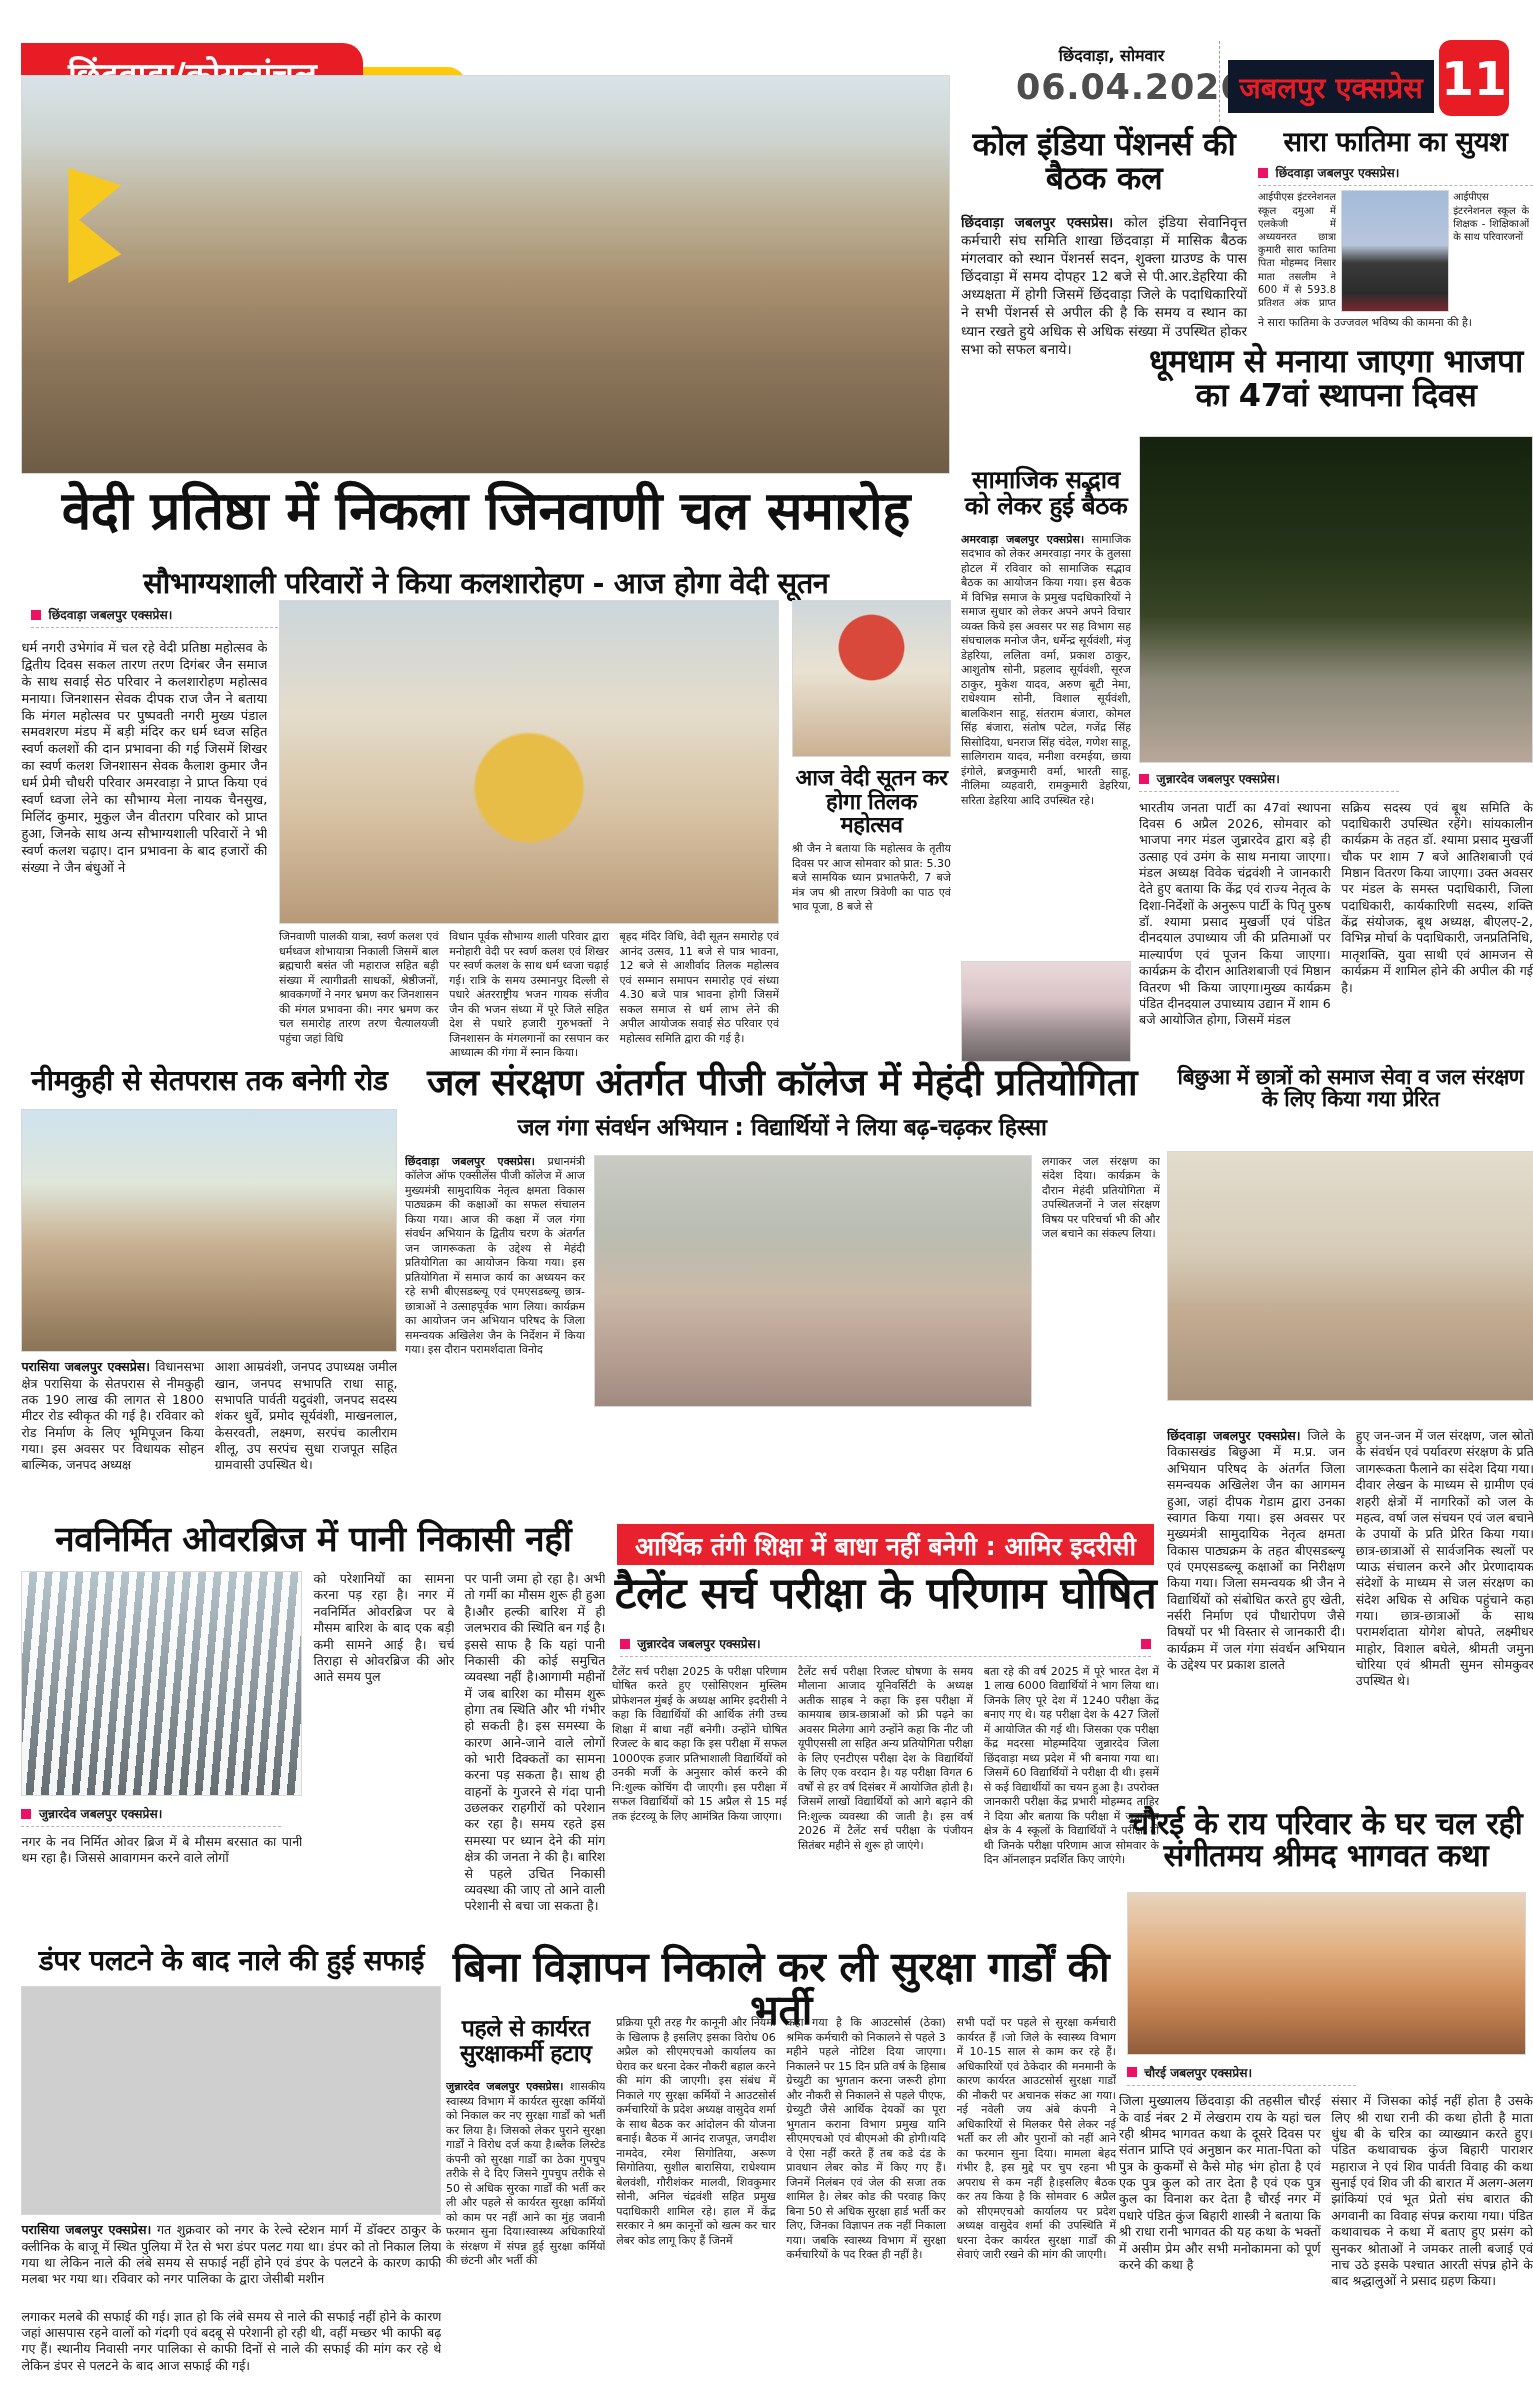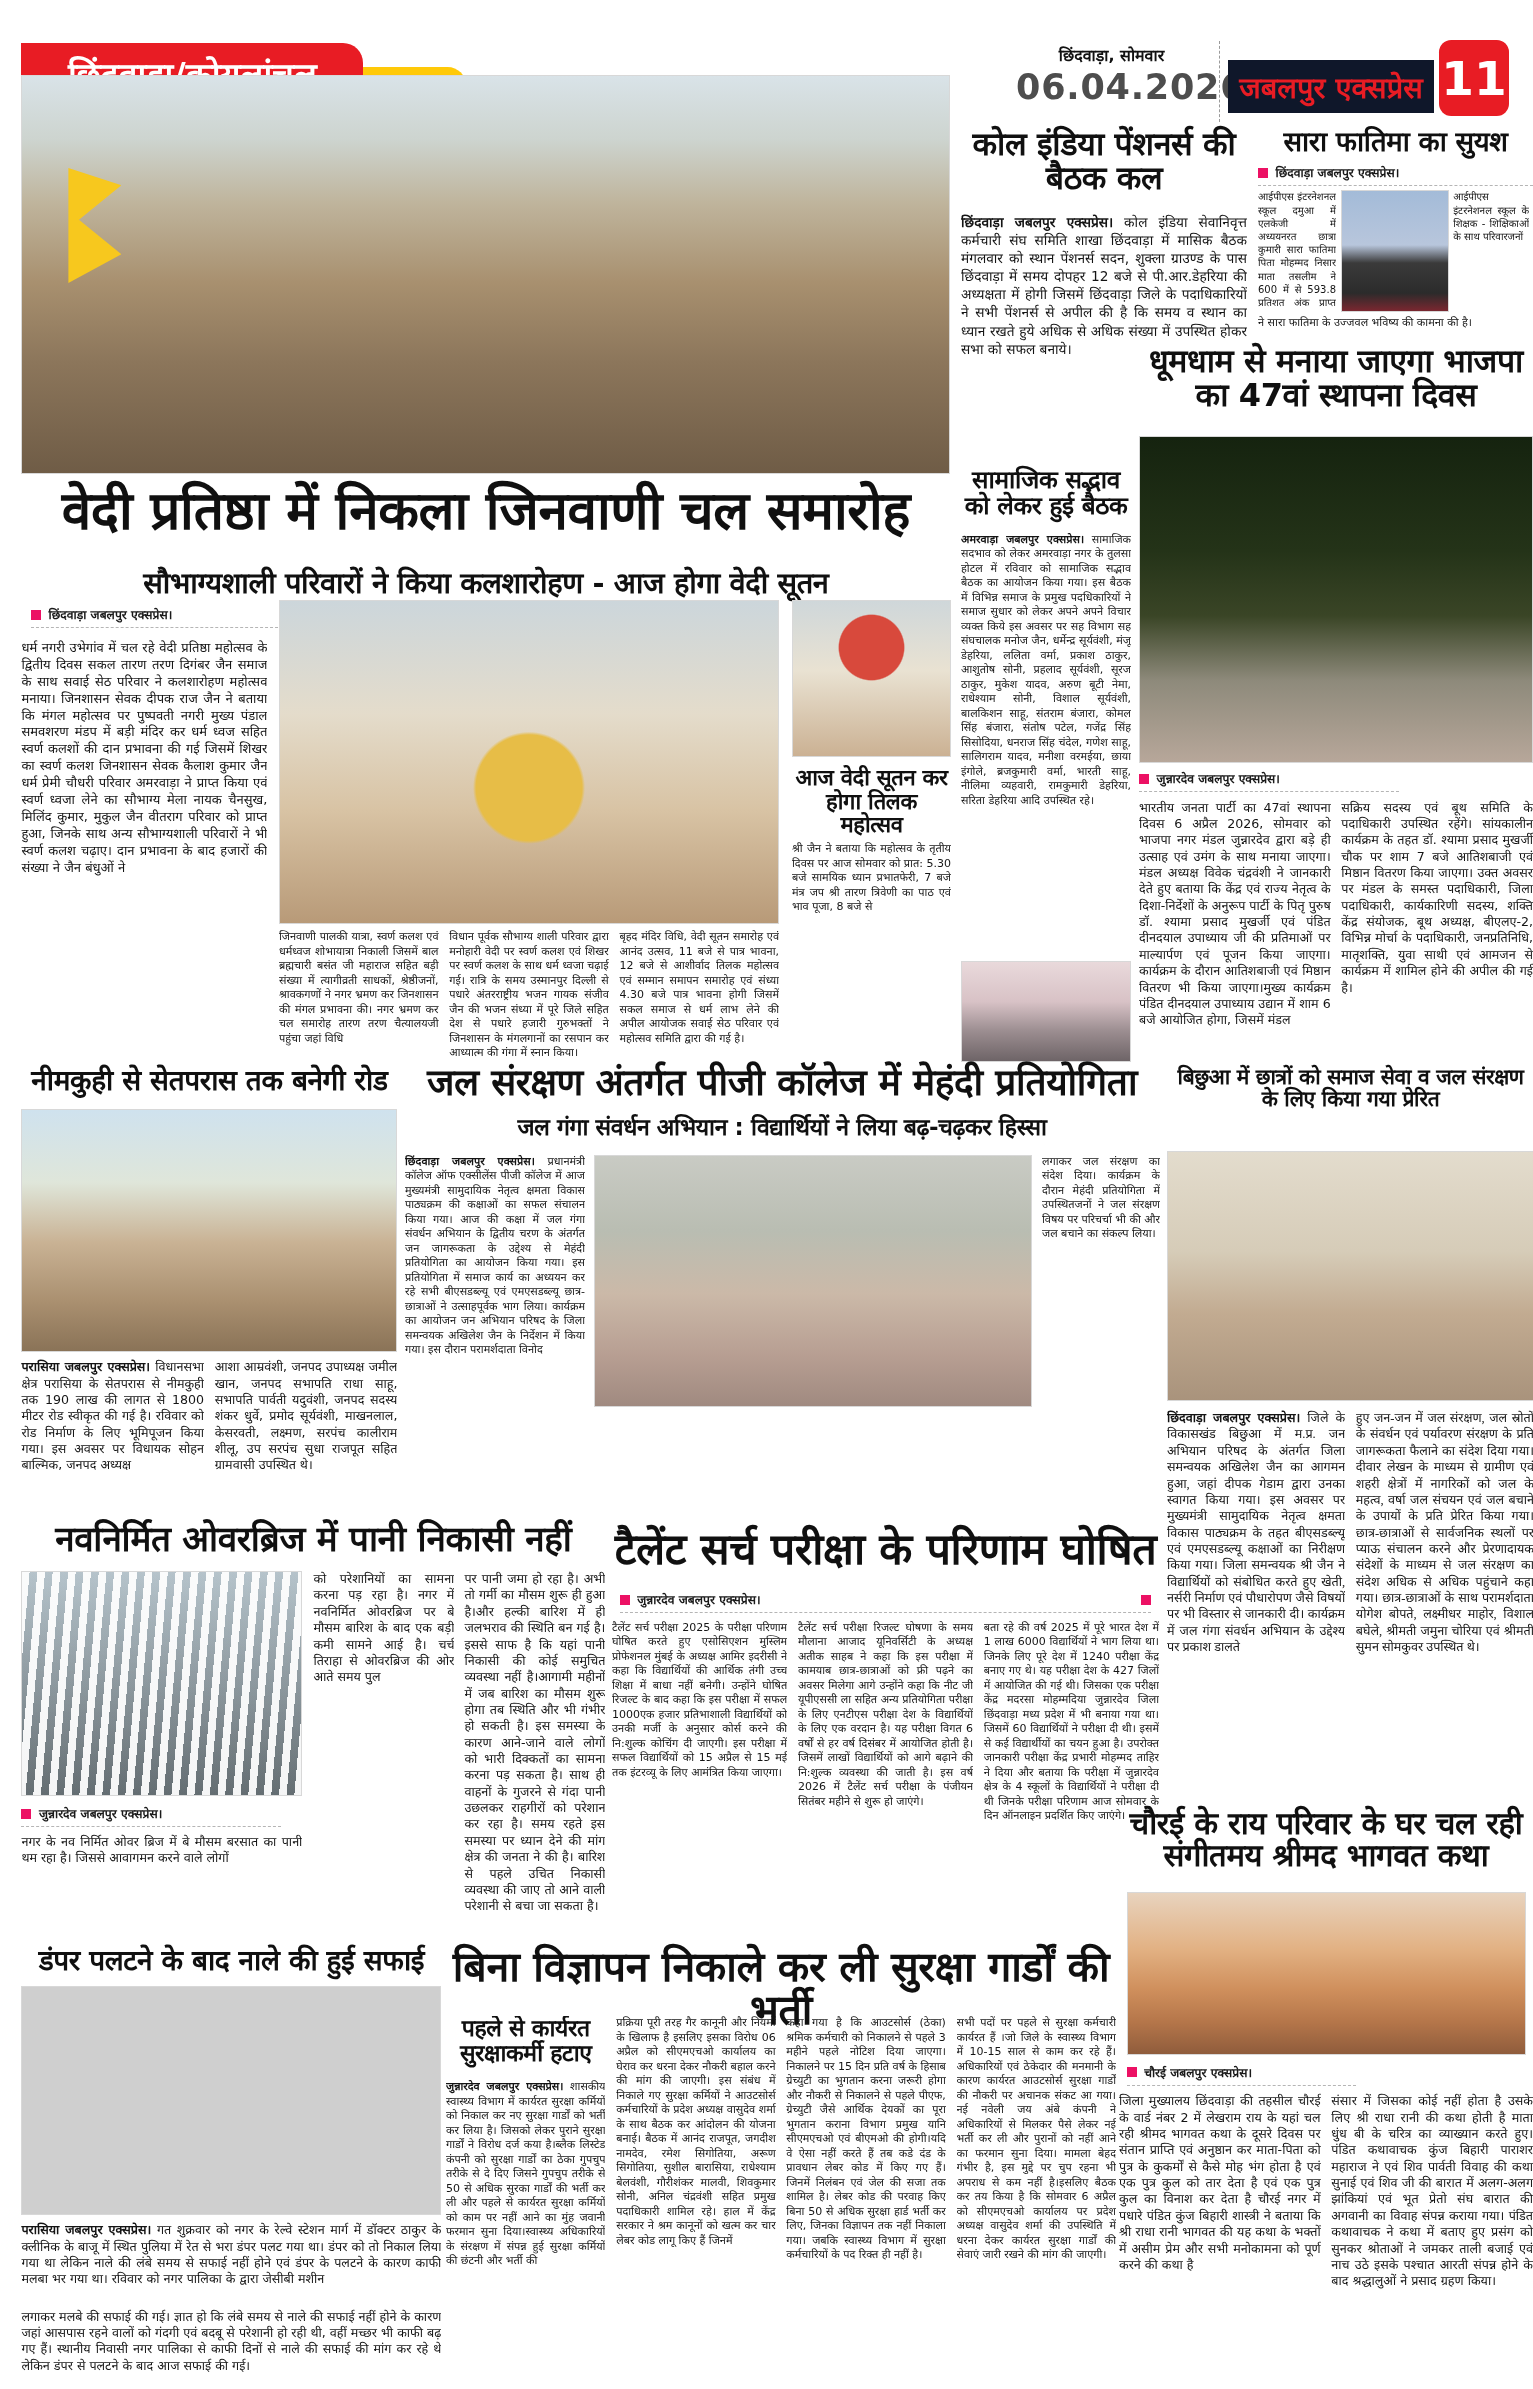--- a/index.html
+++ b/index.html
@@ -134,21 +134,21 @@
         <span>प्रधानमंत्री कॉलेज ऑफ एक्सीलेंस पीजी कॉलेज में आज मुख्यमंत्री सामुदायिक नेतृत्व क्षमता विकास पाठ्यक्रम की कक्षाओं का सफल संचालन किया गया। आज की कक्षा में जल गंगा संवर्धन अभियान के द्वितीय चरण के अंतर्गत जन जागरूकता के उद्देश्य से मेहंदी प्रतियोगिता का आयोजन किया गया। इस प्रतियोगिता में समाज कार्य का अध्ययन कर रहे सभी बीएसडब्ल्यू एवं एमएसडब्ल्यू छात्र-छात्राओं ने उत्साहपूर्वक भाग लिया। कार्यक्रम का आयोजन जन अभियान परिषद के जिला समन्वयक अखिलेश जैन के निर्देशन में किया गया। इस दौरान परामर्शदाता विनोद</span>
       </p>
       <div class="abs ph" style="left:189px;top:0;width:438px;height:252px;background:linear-gradient(180deg,#c9cbc4 0%,#b9bdb2 30%,#cbb9a8 55%,#b79e92 80%,#a08a80 100%);"></div>
       <div class="abs body-sm" style="left:637px;top:0;width:118px;height:360px;">लगाकर जल संरक्षण का संदेश दिया। कार्यक्रम के दौरान मेहंदी प्रतियोगिता में उपस्थितजनों ने जल संरक्षण विषय पर परिचर्चा भी की और जल बचाने का संकल्प लिया।</div>
     </div>
   </div>
 
   <div class="abs" style="left:1167px;top:1066px;width:367px;height:733px;">
     <div class="hl" style="font-size:21px;height:79px;">बिछुआ में छात्रों को समाज सेवा व जल संरक्षण के लिए किया गया प्रेरित</div>
     <div class="ph" style="width:367px;height:250px;margin-top:6.1px;background:linear-gradient(180deg,#e3dccd 0%,#d6ccb8 40%,#c2ab91 65%,#a9937c 100%);"></div>
-    <div class="cols" style="margin-top:9px;height:382px;font-family:Liberation Serif, serif;">
+    <div class="cols" style="margin-top:27px;height:382px;">
       <p class="col body-txt" style="margin:0;">
         <span class="lead-in">छिंदवाड़ा जबलपुर एक्सप्रेस।</span>
         <span>जिले के विकासखंड बिछुआ में म.प्र. जन अभियान परिषद के अंतर्गत जिला समन्वयक अखिलेश जैन का आगमन हुआ, जहां दीपक गेडाम द्वारा उनका स्वागत किया गया। इस अवसर पर मुख्यमंत्री सामुदायिक नेतृत्व क्षमता विकास पाठ्यक्रम के तहत बीएसडब्ल्यू एवं एमएसडब्ल्यू कक्षाओं का निरीक्षण किया गया। जिला समन्वयक श्री जैन ने विद्यार्थियों को संबोधित करते हुए खेती, नर्सरी निर्माण एवं पौधारोपण जैसे विषयों पर भी विस्तार से जानकारी दी। कार्यक्रम में जल गंगा संवर्धन अभियान के उद्देश्य पर प्रकाश डालते</span>
       </p>
       <div class="col body-txt">हुए जन-जन में जल संरक्षण, जल स्रोतों के संवर्धन एवं पर्यावरण संरक्षण के प्रति जागरूकता फैलाने का संदेश दिया गया। दीवार लेखन के माध्यम से ग्रामीण एवं शहरी क्षेत्रों में नागरिकों को जल के महत्व, वर्षा जल संचयन एवं जल बचाने के उपायों के प्रति प्रेरित किया गया। छात्र-छात्राओं से सार्वजनिक स्थलों पर प्याऊ संचालन करने और प्रेरणादायक संदेशों के माध्यम से जल संरक्षण का संदेश अधिक से अधिक पहुंचाने कहा गया। छात्र-छात्राओं के साथ परामर्शदाता योगेश बोपते, लक्ष्मीधर माहोर, विशाल बघेले, श्रीमती जमुना चोरिया एवं श्रीमती सुमन सोमकुवर उपस्थित थे।</div>
     </div>
   </div>
 
   <div class="abs" style="left:21.4px;top:1521px;width:584px;height:418px;">
     <div class="hl" style="font-size:35px;height:44px;">नवनिर्मित ओवरब्रिज में पानी निकासी नहीं</div>
@@ -158,20 +158,23 @@
         <span class="sq"></span>
         <span>जुन्नारदेव जबलपुर एक्सप्रेस।</span>
       </div>
       <div class="abs body-txt" style="left:0;top:263px;width:281px;height:102px;">नगर के नव निर्मित ओवर ब्रिज में बे मौसम बरसात का पानी थम रहा है। जिससे आवागमन करने वाले लोगों</div>
       <div class="abs body-txt" style="left:292px;top:0;width:141px;height:365px;">को परेशानियों का सामना करना पड़ रहा है। नगर में नवनिर्मित ओवरब्रिज पर बे मौसम बारिश के बाद एक बड़ी कमी सामने आई है। चर्च तिराहा से ओवरब्रिज की ओर आते समय पुल</div>
       <div class="abs body-txt" style="left:443px;top:0;width:141px;height:365px;">पर पानी जमा हो रहा है। अभी तो गर्मी का मौसम शुरू ही हुआ है।और हल्की बारिश में ही जलभराव की स्थिति बन गई है। इससे साफ है कि यहां पानी निकासी की कोई समुचित व्यवस्था नहीं है।आगामी महीनों में जब बारिश का मौसम शुरू होगा तब स्थिति और भी गंभीर हो सकती है। इस समस्या के कारण आने-जाने वाले लोगों को भारी दिक्कतों का सामना करना पड़ सकता है। साथ ही वाहनों के गुजरने से गंदा पानी उछलकर राहगीरों को परेशान कर रहा है। समय रहते इस समस्या पर ध्यान देने की मांग क्षेत्र की जनता ने की है। बारिश से पहले उचित निकासी व्यवस्था की जाए तो आने वाली परेशानी से बचा जा सकता है।</div>
     </div>
   </div>
 
   <div class="abs" style="left:612px;top:1521px;width:547px;height:422px;">
+    <div class="red-strip" style="margin:3.1px 4.6px 0;height:41px;font-size:25px;">
+      <span>आर्थिक तंगी शिक्षा में बाधा नहीं बनेगी : आमिर इदरीसी</span>
+    </div>
     <div class="hl" style="font-size:43px;height:58px;margin-top:6.1px;">टैलेंट सर्च परीक्षा के परिणाम घोषित</div>
     <div class="byline-row" style="margin:6.1px 7.6px 0;width:auto;">
       <span class="sq"></span>
       <span style="flex:1;">जुन्नारदेव जबलपुर एक्सप्रेस।</span>
       <span class="sq"></span>
     </div>
     <div class="cols" style="margin-top:7.6px;height:289px;">
       <div class="col body-sm">टैलेंट सर्च परीक्षा 2025 के परीक्षा परिणाम घोषित करते हुए एसोसिएशन मुस्लिम प्रोफेशनल मुंबई के अध्यक्ष आमिर इदरीसी ने कहा कि विद्यार्थियों की आर्थिक तंगी उच्च शिक्षा में बाधा नहीं बनेगी। उन्होंने घोषित रिजल्ट के बाद कहा कि इस परीक्षा में सफल 1000एक हजार प्रतिभाशाली विद्यार्थियों को उनकी मर्जी के अनुसार कोर्स करने की नि:शुल्क कोचिंग दी जाएगी। इस परीक्षा में सफल विद्यार्थियों को 15 अप्रैल से 15 मई तक इंटरव्यू के लिए आमंत्रित किया जाएगा।</div>
       <div class="col body-sm">टैलेंट सर्च परीक्षा रिजल्ट घोषणा के समय मौलाना आजाद यूनिवर्सिटी के अध्यक्ष अतीक साहब ने कहा कि इस परीक्षा में कामयाब छात्र-छात्राओं को फ्री पढ़ने का अवसर मिलेगा आगे उन्होंने कहा कि नीट जी यूपीएससी ला सहित अन्य प्रतियोगिता परीक्षा के लिए एनटीएस परीक्षा देश के विद्यार्थियों के लिए एक वरदान है। यह परीक्षा विगत 6 वर्षों से हर वर्ष दिसंबर में आयोजित होती है। जिसमें लाखों विद्यार्थियों को आगे बढ़ाने की नि:शुल्क व्यवस्था की जाती है। इस वर्ष 2026 में टैलेंट सर्च परीक्षा के पंजीयन सितंबर महीने से शुरू हो जाएंगे।</div>
       <div class="col body-sm">बता रहे की वर्ष 2025 में पूरे भारत देश में 1 लाख 6000 विद्यार्थियों ने भाग लिया था। जिनके लिए पूरे देश में 1240 परीक्षा केंद्र बनाए गए थे। यह परीक्षा देश के 427 जिलों में आयोजित की गई थी। जिसका एक परीक्षा केंद्र मदरसा मोहम्मदिया जुन्नारदेव जिला छिंदवाड़ा मध्य प्रदेश में भी बनाया गया था। जिसमें 60 विद्यार्थियों ने परीक्षा दी थी। इसमें से कई विद्यार्थीयों का चयन हुआ है। उपरोक्त जानकारी परीक्षा केंद्र प्रभारी मोहम्मद ताहिर ने दिया और बताया कि परीक्षा में जुन्नारदेव क्षेत्र के 4 स्कूलों के विद्यार्थियों ने परीक्षा दी थी जिनके परीक्षा परिणाम आज सोमवार के दिन ऑनलाइन प्रदर्शित किए जाएंगे।</div>

